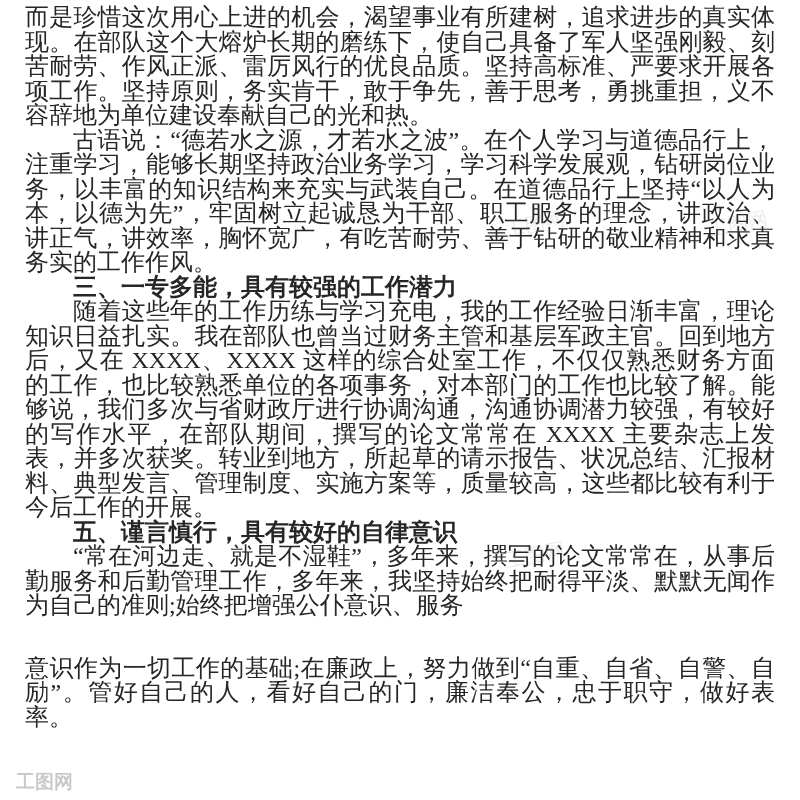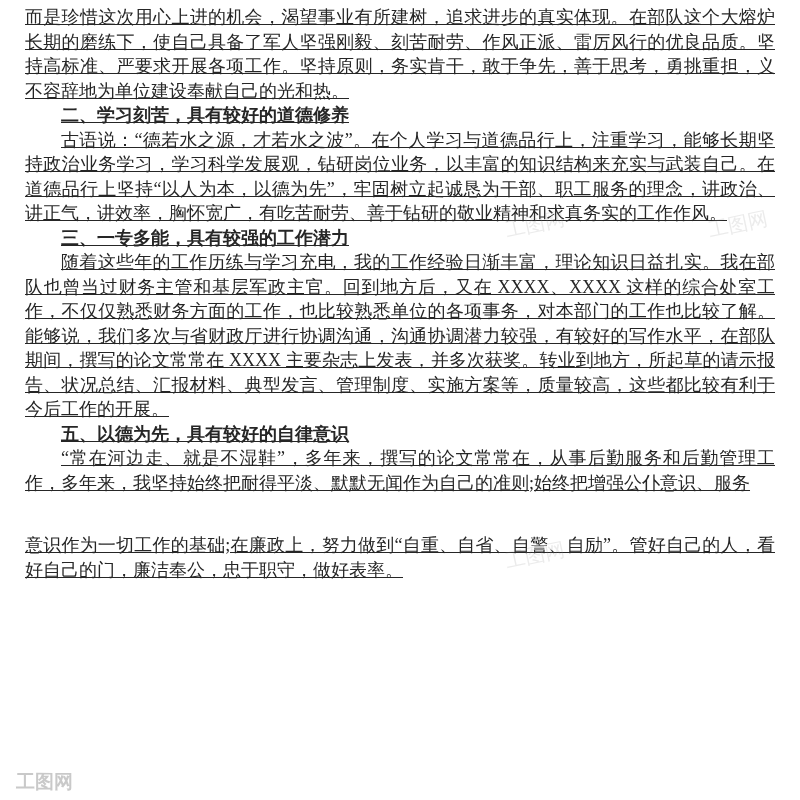--- a/index.html
+++ b/index.html
@@ -18,23 +18,22 @@
     padding: 5px 25px 0 25px;
     font-family: "Liberation Serif", "DejaVu Serif", serif;
     font-size: 18px;
     line-height: 24.5px;
     color: #262626;
   }
   .doc p, .doc h3 {
     margin: 0;
     padding: 0;
     text-align: justify;
-    font-size: 18px;
+    font-size: 24px;
     line-height: 24.5px;
-    text-decoration: underline;
   }
   .doc h3 {
     font-weight: bold;
     text-indent: 2em;
   }
   .doc p.indent {
     text-indent: 2em;
   }
   .page-gap {
     height: 38px;
@@ -55,25 +54,24 @@
     font-size: 19px;
     transform: rotate(0deg);
   }
 </style>
 </head>
 <body>
 
 <div class="doc">
   <div id="blocks">
       <p>而是珍惜这次用心上进的机会，渴望事业有所建树，追求进步的真实体现。在部队这个大熔炉长期的磨练下，使自己具备了军人坚强刚毅、刻苦耐劳、作风正派、雷厉风行的优良品质。坚持高标准、严要求开展各项工作。坚持原则，务实肯干，敢于争先，善于思考，勇挑重担，义不容辞地为单位建设奉献自己的光和热。</p>
-      <h3>二、学习刻苦，具有较好的道德修养</h3>
       <p class="indent">古语说：“德若水之源，才若水之波”。在个人学习与道德品行上，注重学习，能够长期坚持政治业务学习，学习科学发展观，钻研岗位业务，以丰富的知识结构来充实与武装自己。在道德品行上坚持“以人为本，以德为先”，牢固树立起诚恳为干部、职工服务的理念，讲政治、讲正气，讲效率，胸怀宽广，有吃苦耐劳、善于钻研的敬业精神和求真务实的工作作风。</p>
       <h3>三、一专多能，具有较强的工作潜力</h3>
       <p class="indent">随着这些年的工作历练与学习充电，我的工作经验日渐丰富，理论知识日益扎实。我在部队也曾当过财务主管和基层军政主官。回到地方后，又在 XXXX、XXXX 这样的综合处室工作，不仅仅熟悉财务方面的工作，也比较熟悉单位的各项事务，对本部门的工作也比较了解。能够说，我们多次与省财政厅进行协调沟通，沟通协调潜力较强，有较好的写作水平，在部队期间，撰写的论文常常在 XXXX 主要杂志上发表，并多次获奖。转业到地方，所起草的请示报告、状况总结、汇报材料、典型发言、管理制度、实施方案等，质量较高，这些都比较有利于今后工作的开展。</p>
-      <h3>五、以德为先，具有较好的自律意识</h3>
+      <h3>五、谨言慎行，具有较好的自律意识</h3>
       <p class="indent">“常在河边走、就是不湿鞋”，多年来，撰写的论文常常在，从事后勤服务和后勤管理工作，多年来，我坚持始终把耐得平淡、默默无闻作为自己的准则;始终把增强公仆意识、服务</p>
       <div class="page-gap"></div>
       <p>意识作为一切工作的基础;在廉政上，努力做到“自重、自省、自警、自励”。管好自己的人，看好自己的门，廉洁奉公，忠于职守，做好表率。</p>
     </div>
 
   <span class="wm" style="left:505px; top:212px;">工图网</span>
   <span class="wm" style="left:708px; top:212px;">工图网</span>
   <span class="wm" style="left:505px; top:543px;">工图网</span>
   <span class="wm wm-strong" style="left:16px; top:770px;">工图网</span>
 </div>

